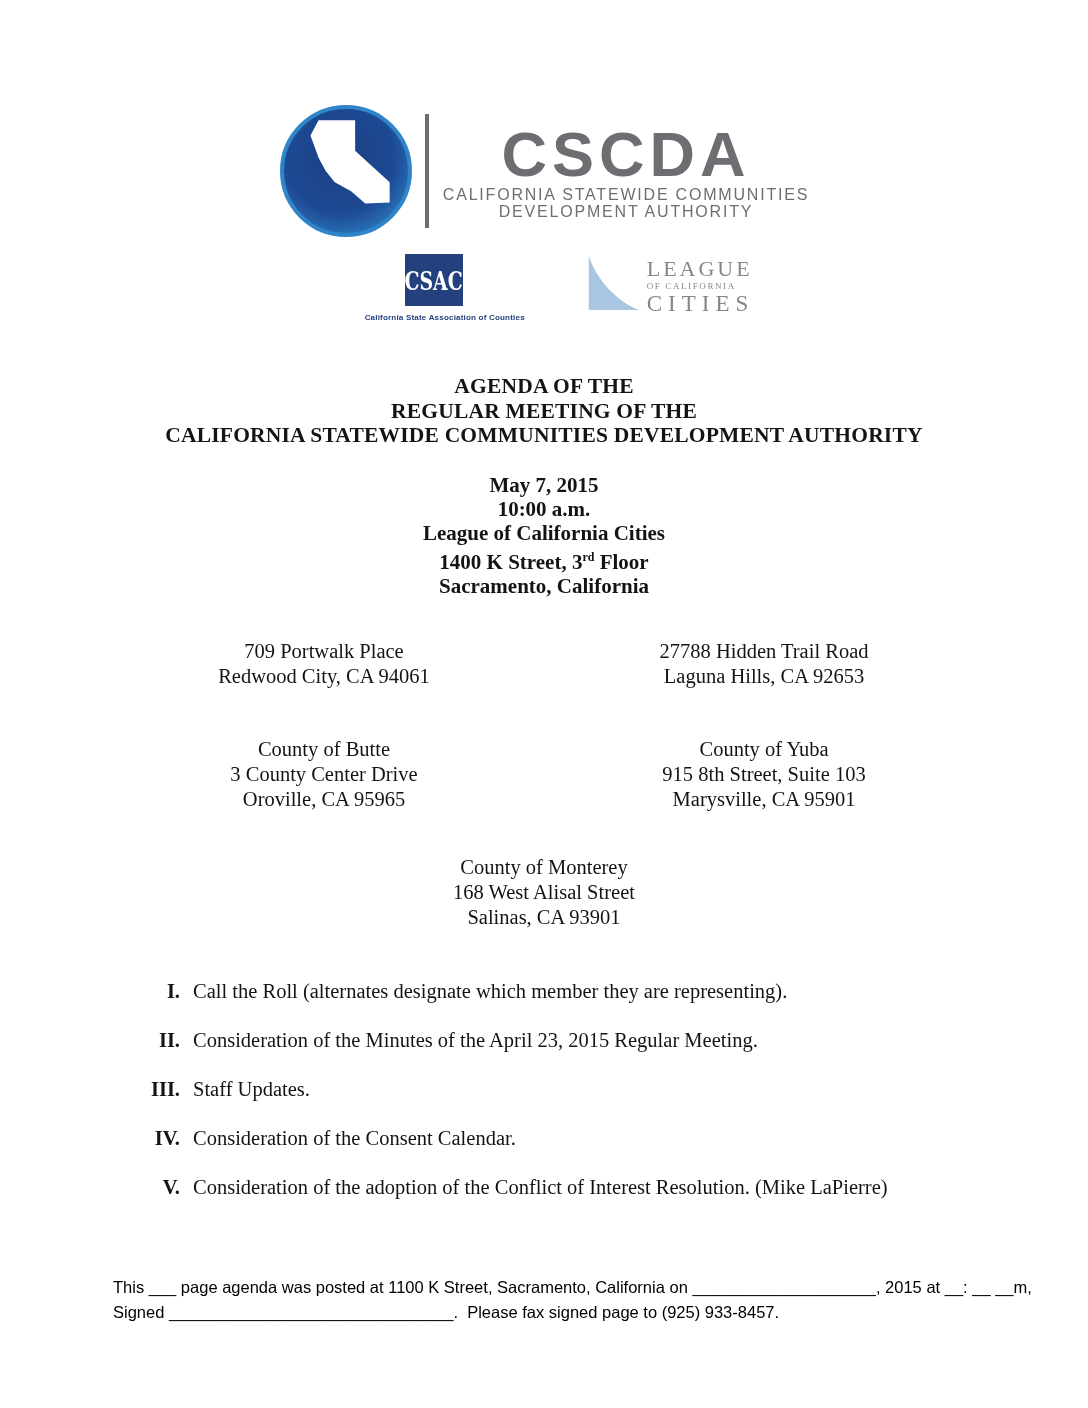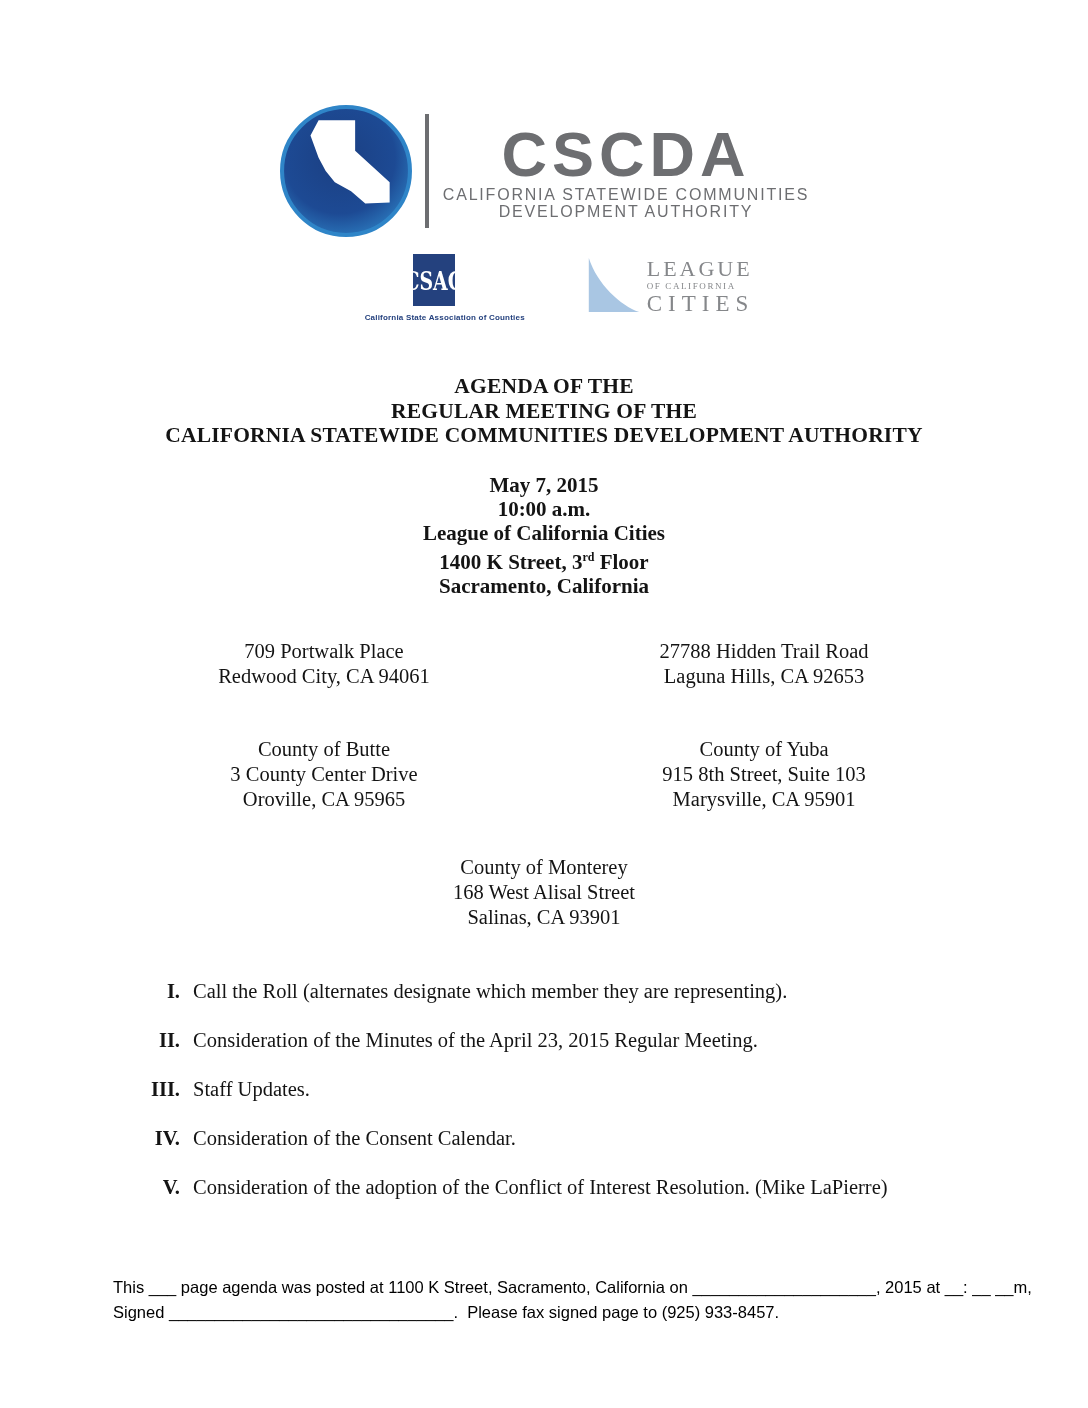--- a/index.html
+++ b/index.html
@@ -39,32 +39,32 @@
     font-size:16px;line-height:17px;letter-spacing:1.8px;
     color:var(--cscda_gray);text-align:left;
   }
   
   .partners{
     position:absolute;top:254px;left:0;right:0;
     display:flex;justify-content:center;align-items:flex-start;gap:52px;
   }
   .csac{display:flex;flex-direction:column;align-items:center;width:200px;}
   .csac-box{
-    width:42px;height:52px;background:var(--csac_navy);
+    width:58px;height:52px;background:var(--csac_navy);
     display:flex;align-items:center;justify-content:center;
     color:#fff;font-family:"DejaVu Serif", serif;
     font-size:23px;font-weight:bold;transform-origin:center;
   }
   .csac-box span{display:inline-block;transform:scaleX(.82) scaleY(1.15);}
   .csac-caption{
     margin-top:7px;font-family:"Liberation Sans", sans-serif;
     font-size:8px;font-weight:bold;letter-spacing:.2px;
     color:var(--csac_navy);white-space:nowrap;padding-left:22px;
   }
-  .league{display:flex;align-items:center;gap:5px;}
+  .league{display:flex;align-items:flex-start;gap:5px;}
   .league-swoosh{width:56px;height:58px;flex:none;}
   .league-text{display:flex;flex-direction:column;color:var(--league_gray);margin-top:4px;}
   .league-l1{font-size:22px;line-height:22px;letter-spacing:3px;}
   .league-l2{font-size:9px;line-height:12px;letter-spacing:1.6px;}
   .league-l3{font-size:23px;line-height:24px;letter-spacing:6px;}
   
   .title{
     position:absolute;top:374px;left:0;right:0;
     text-align:center;font-weight:bold;
     font-size:21.5px;line-height:24.5px;letter-spacing:.2px;

